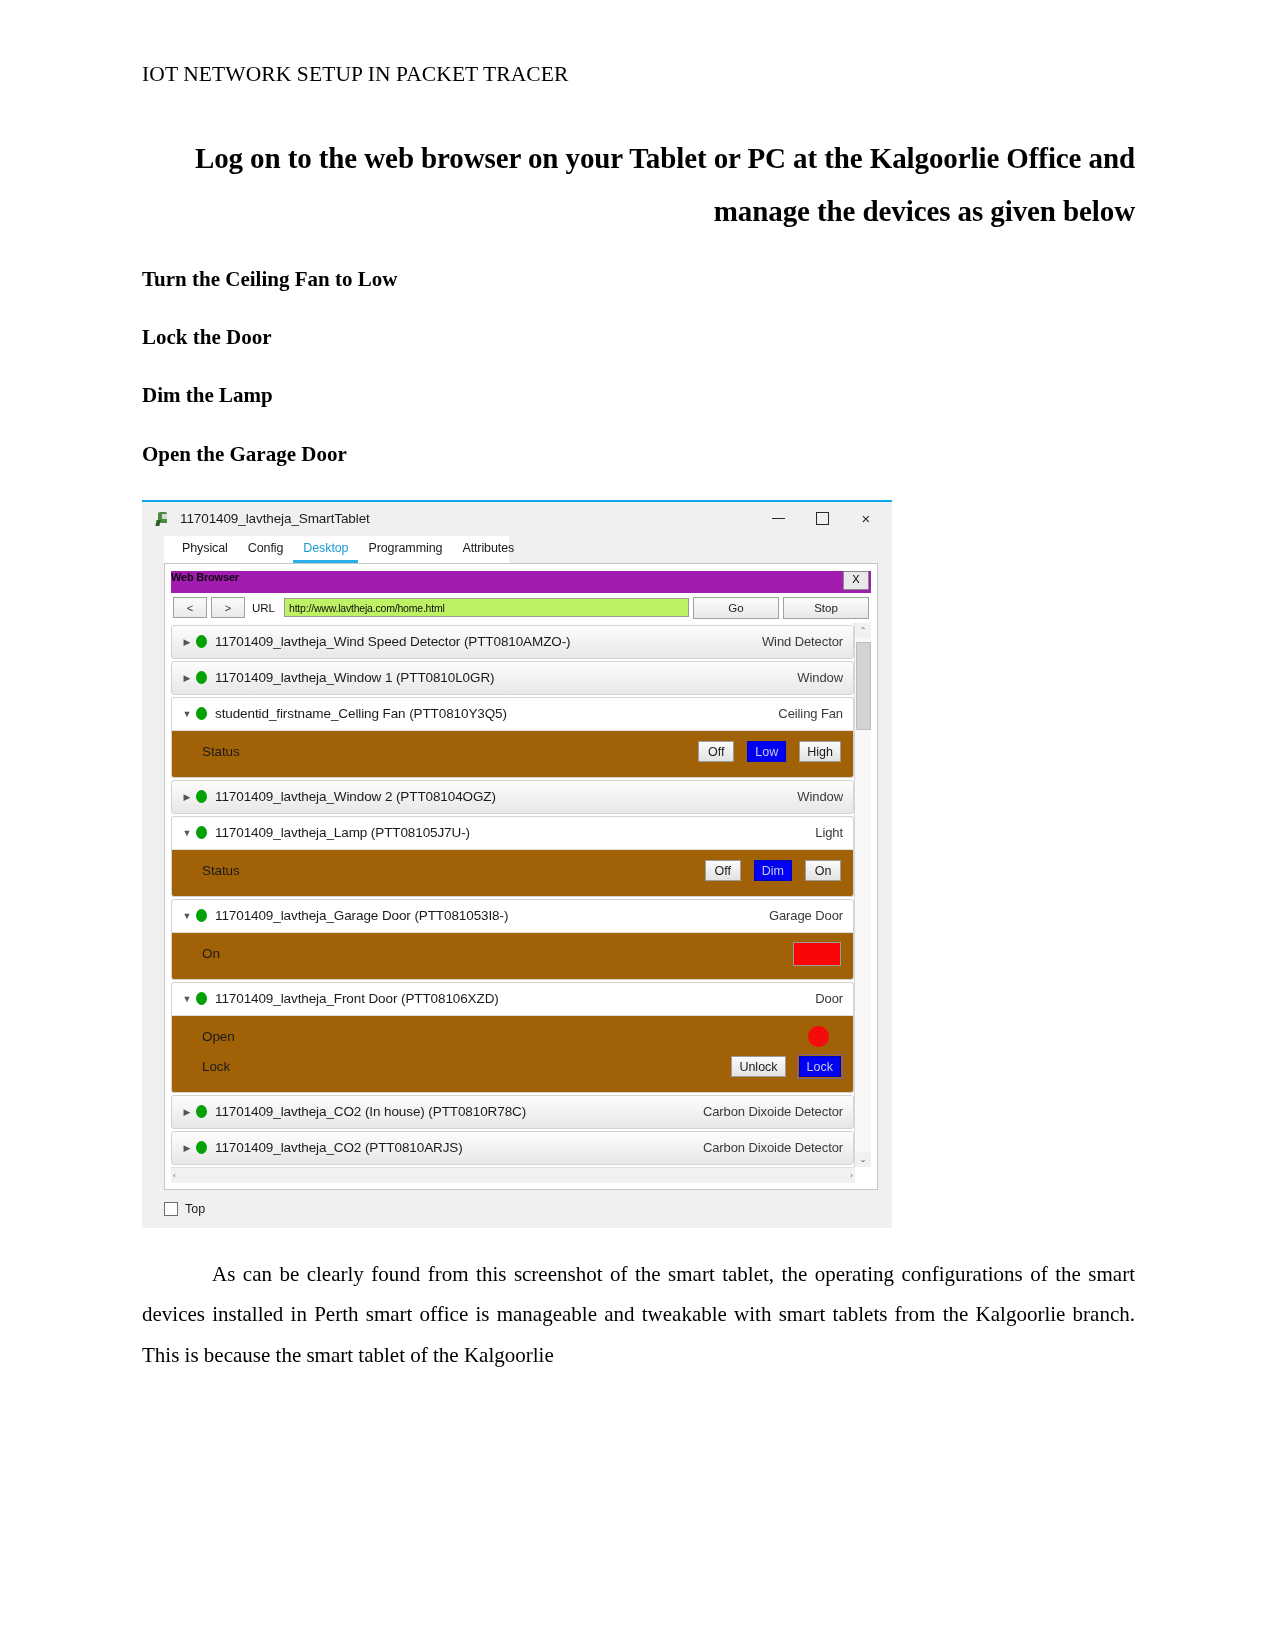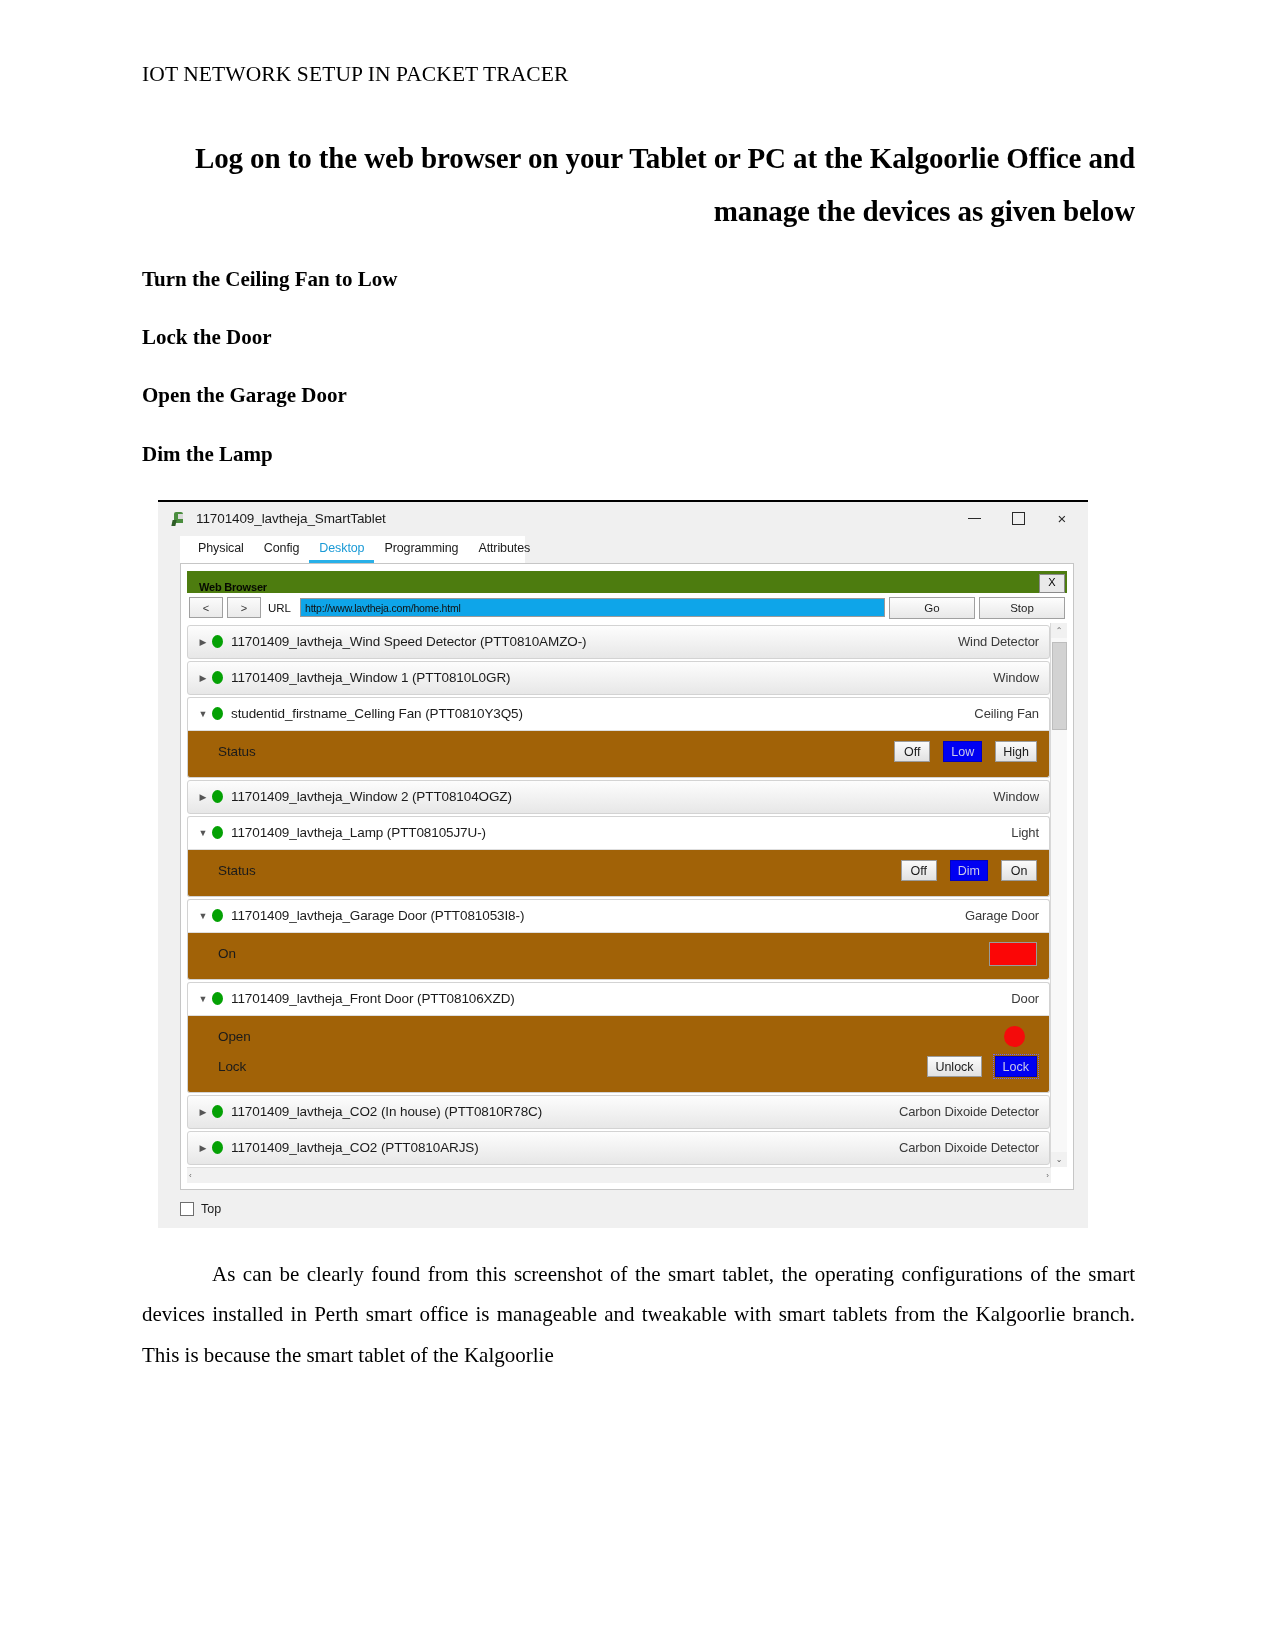--- a/index.html
+++ b/index.html
@@ -52,24 +52,24 @@
     font-size: 21px;
     line-height: 1.93;
     text-align: justify;
     margin: 0;
   }
   .doc-para .indent { display: inline-block; width: 70px; }
 
   
   .shot {
     position: relative;
-    width: 930px;
-    margin: 6px 0 26px 16px;
+    width: 750px;
+    margin: 6px 0 26px 0;
     background: #f0f0f0;
-    border-top: 2px solid #000000;
+    border-top: 2px solid #0ea5e9;
     font-family: "Liberation Sans", sans-serif;
   }
 
   
   .pt-titlebar {
     height: 34px;
     display: flex;
     align-items: center;
     background: #f0f0f0;
     padding: 0 4px 0 14px;
@@ -142,26 +142,26 @@
   .pt-panel {
     background: #ffffff;
     border: 1px solid #c6c6c6;
     margin: 0 14px 0 22px;
     padding: 7px 6px 6px 6px;
     box-sizing: border-box;
   }
 
   
   .br-title {
-    background: #4d7c0f;
+    background: #a21caf;
     height: 22px;
     display: flex;
-    align-items: flex-end;
+    align-items: flex-start;
     justify-content: space-between;
-    padding: 0 2px 0 12px;
+    padding: 0 2px 0 0;
     box-sizing: border-box;
   }
   .br-title-text {
     font-size: 11px;
     color: #000000;
     font-weight: bold;
     letter-spacing: -.2px;
     opacity: .92;
   }
   .br-close {
@@ -189,21 +189,21 @@
     font-size: 11px;
     color: #333;
     display: flex; align-items:center; justify-content:center;
   }
   .nav-url-label {
     font-size: 11.5px; color:#111; padding: 0 5px 0 3px;
   }
   .nav-url-input {
     flex: 1 1 auto;
     height: 19px;
-    background: #0ea5e9;
+    background: #bef264;
     border: 1px solid #9a9a9a;
     font-size: 10.5px;
     color: #111;
     display: flex; align-items:center;
     padding-left: 4px;
     box-sizing: border-box;
     letter-spacing: -.2px;
   }
   .nav-go, .nav-stop {
     width: 84px; height: 20px;
@@ -384,22 +384,22 @@
 <body>
 
 <div class="page">
 
   <div class="doc-header">IOT NETWORK SETUP IN PACKET TRACER</div>
 
   <div class="doc-h1">Log on to the web browser on your Tablet or PC at the Kalgoorlie Office and manage the devices as given below</div>
 
   <div class="doc-h2 first">Turn the Ceiling Fan to Low</div>
   <div class="doc-h2">Lock the Door</div>
+  <div class="doc-h2">Dim the Lamp</div>
   <div class="doc-h2">Open the Garage Door</div>
-  <div class="doc-h2">Dim the Lamp</div>
 
   <div class="shot">
 
     <div class="pt-titlebar">
       <span class="pt-ticon">
         <span class="b1"></span>
           <span class="b2"></span>
           <span class="b3"></span>
       </span>
       <span class="pt-title">11701409_lavtheja_SmartTablet</span>

